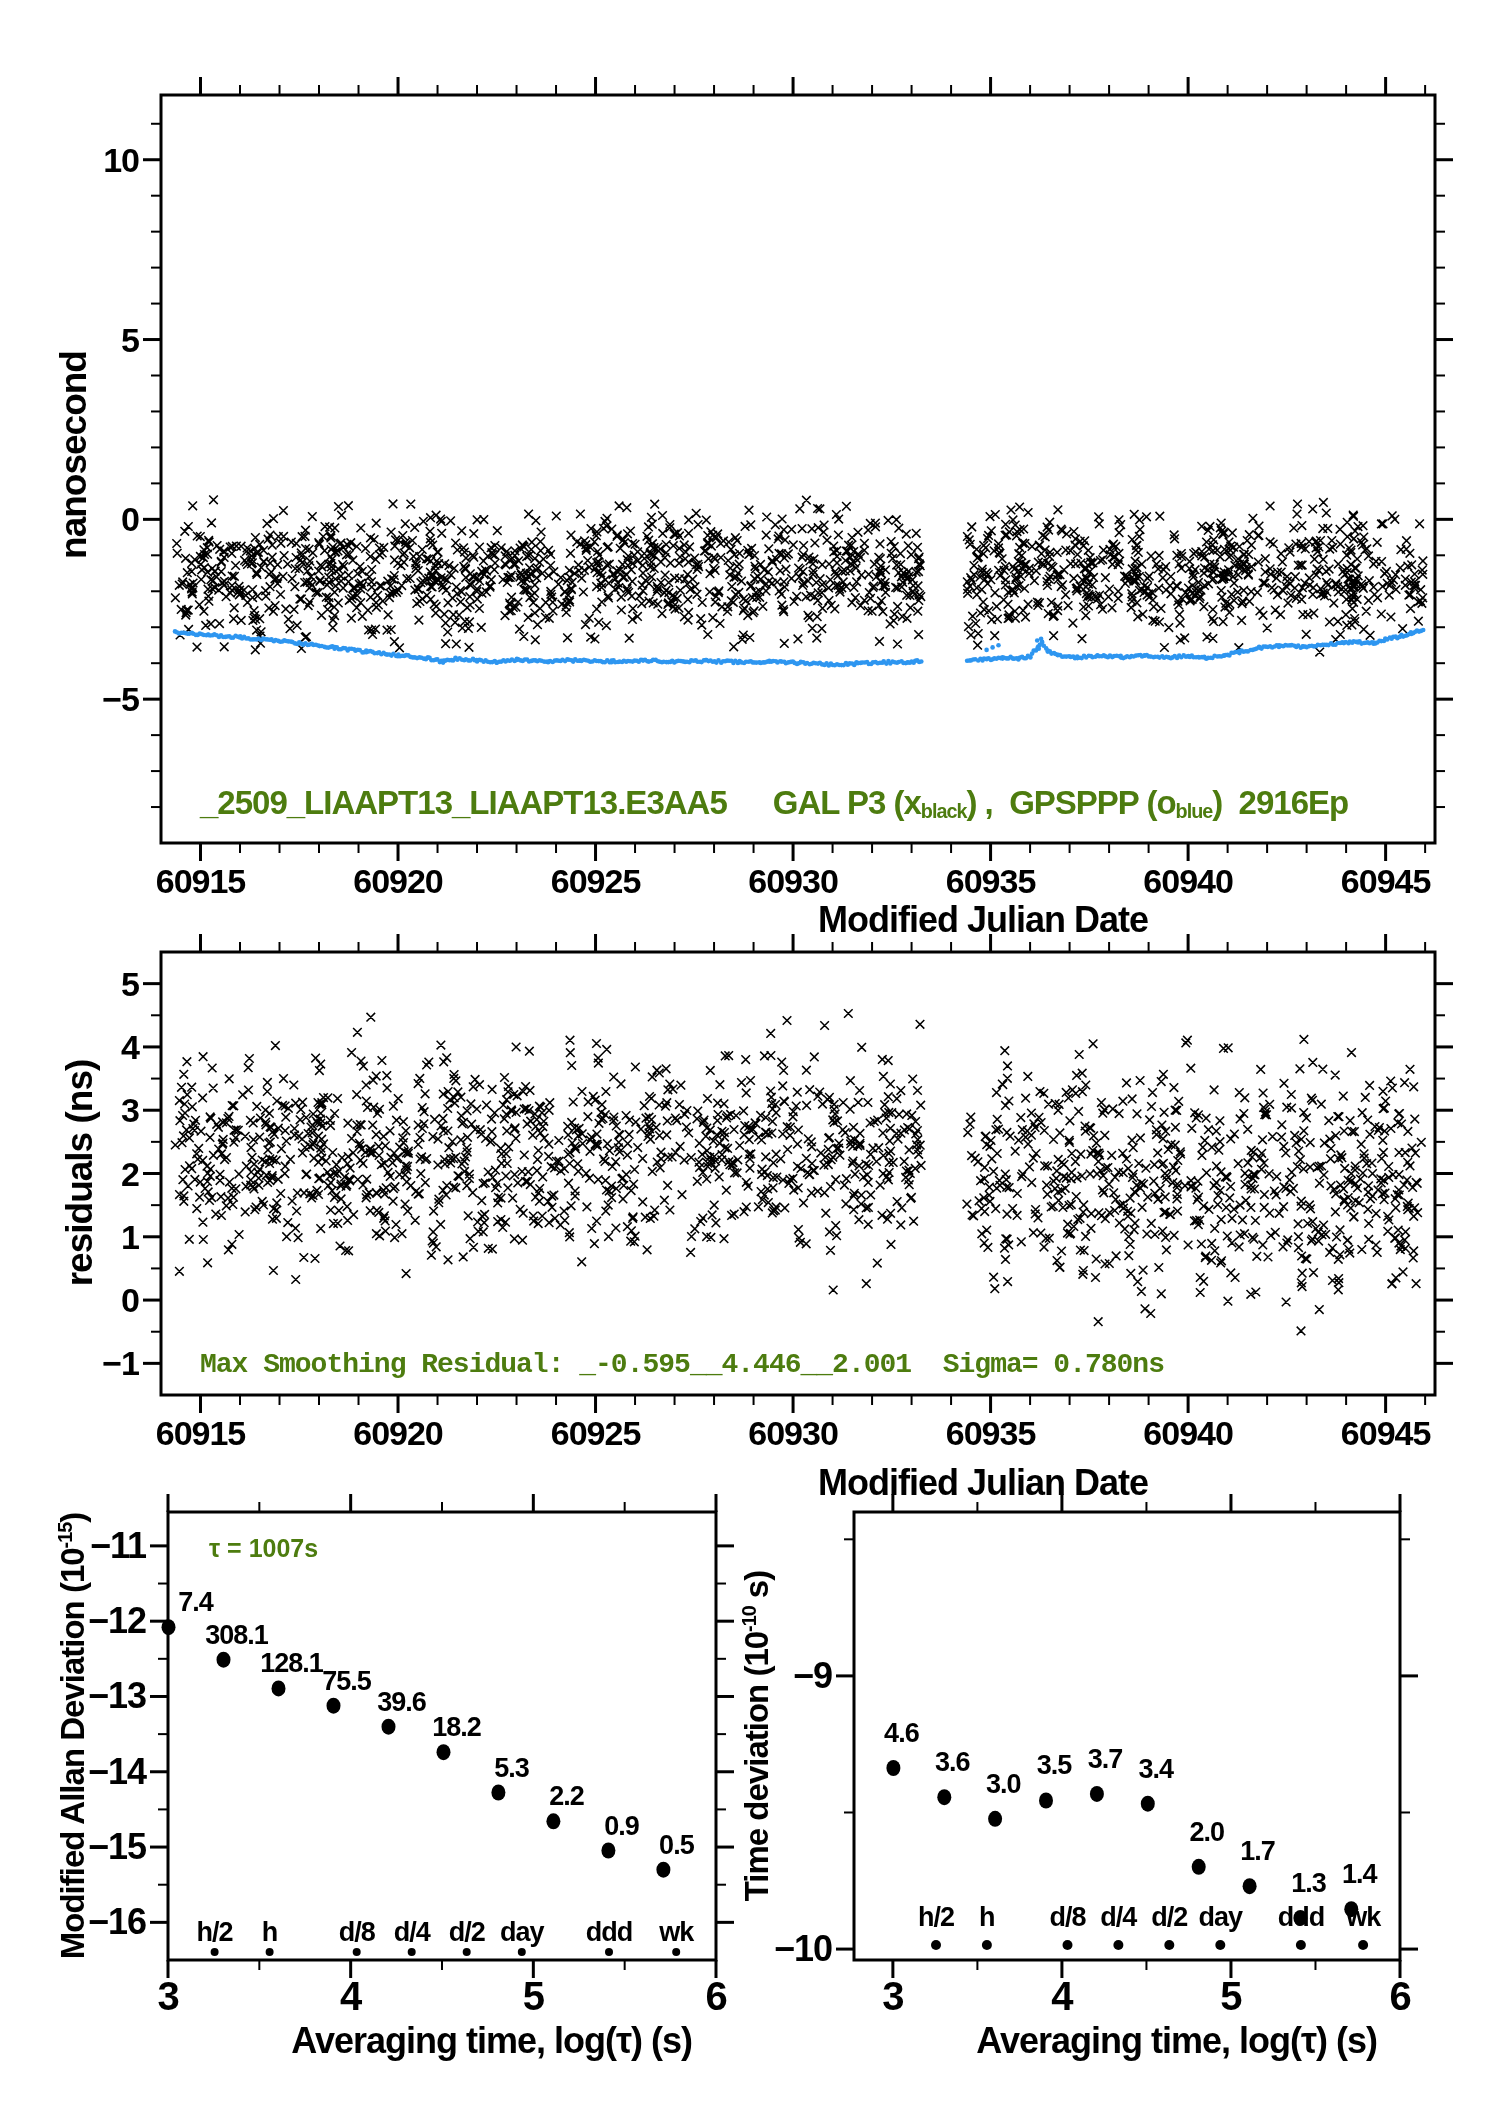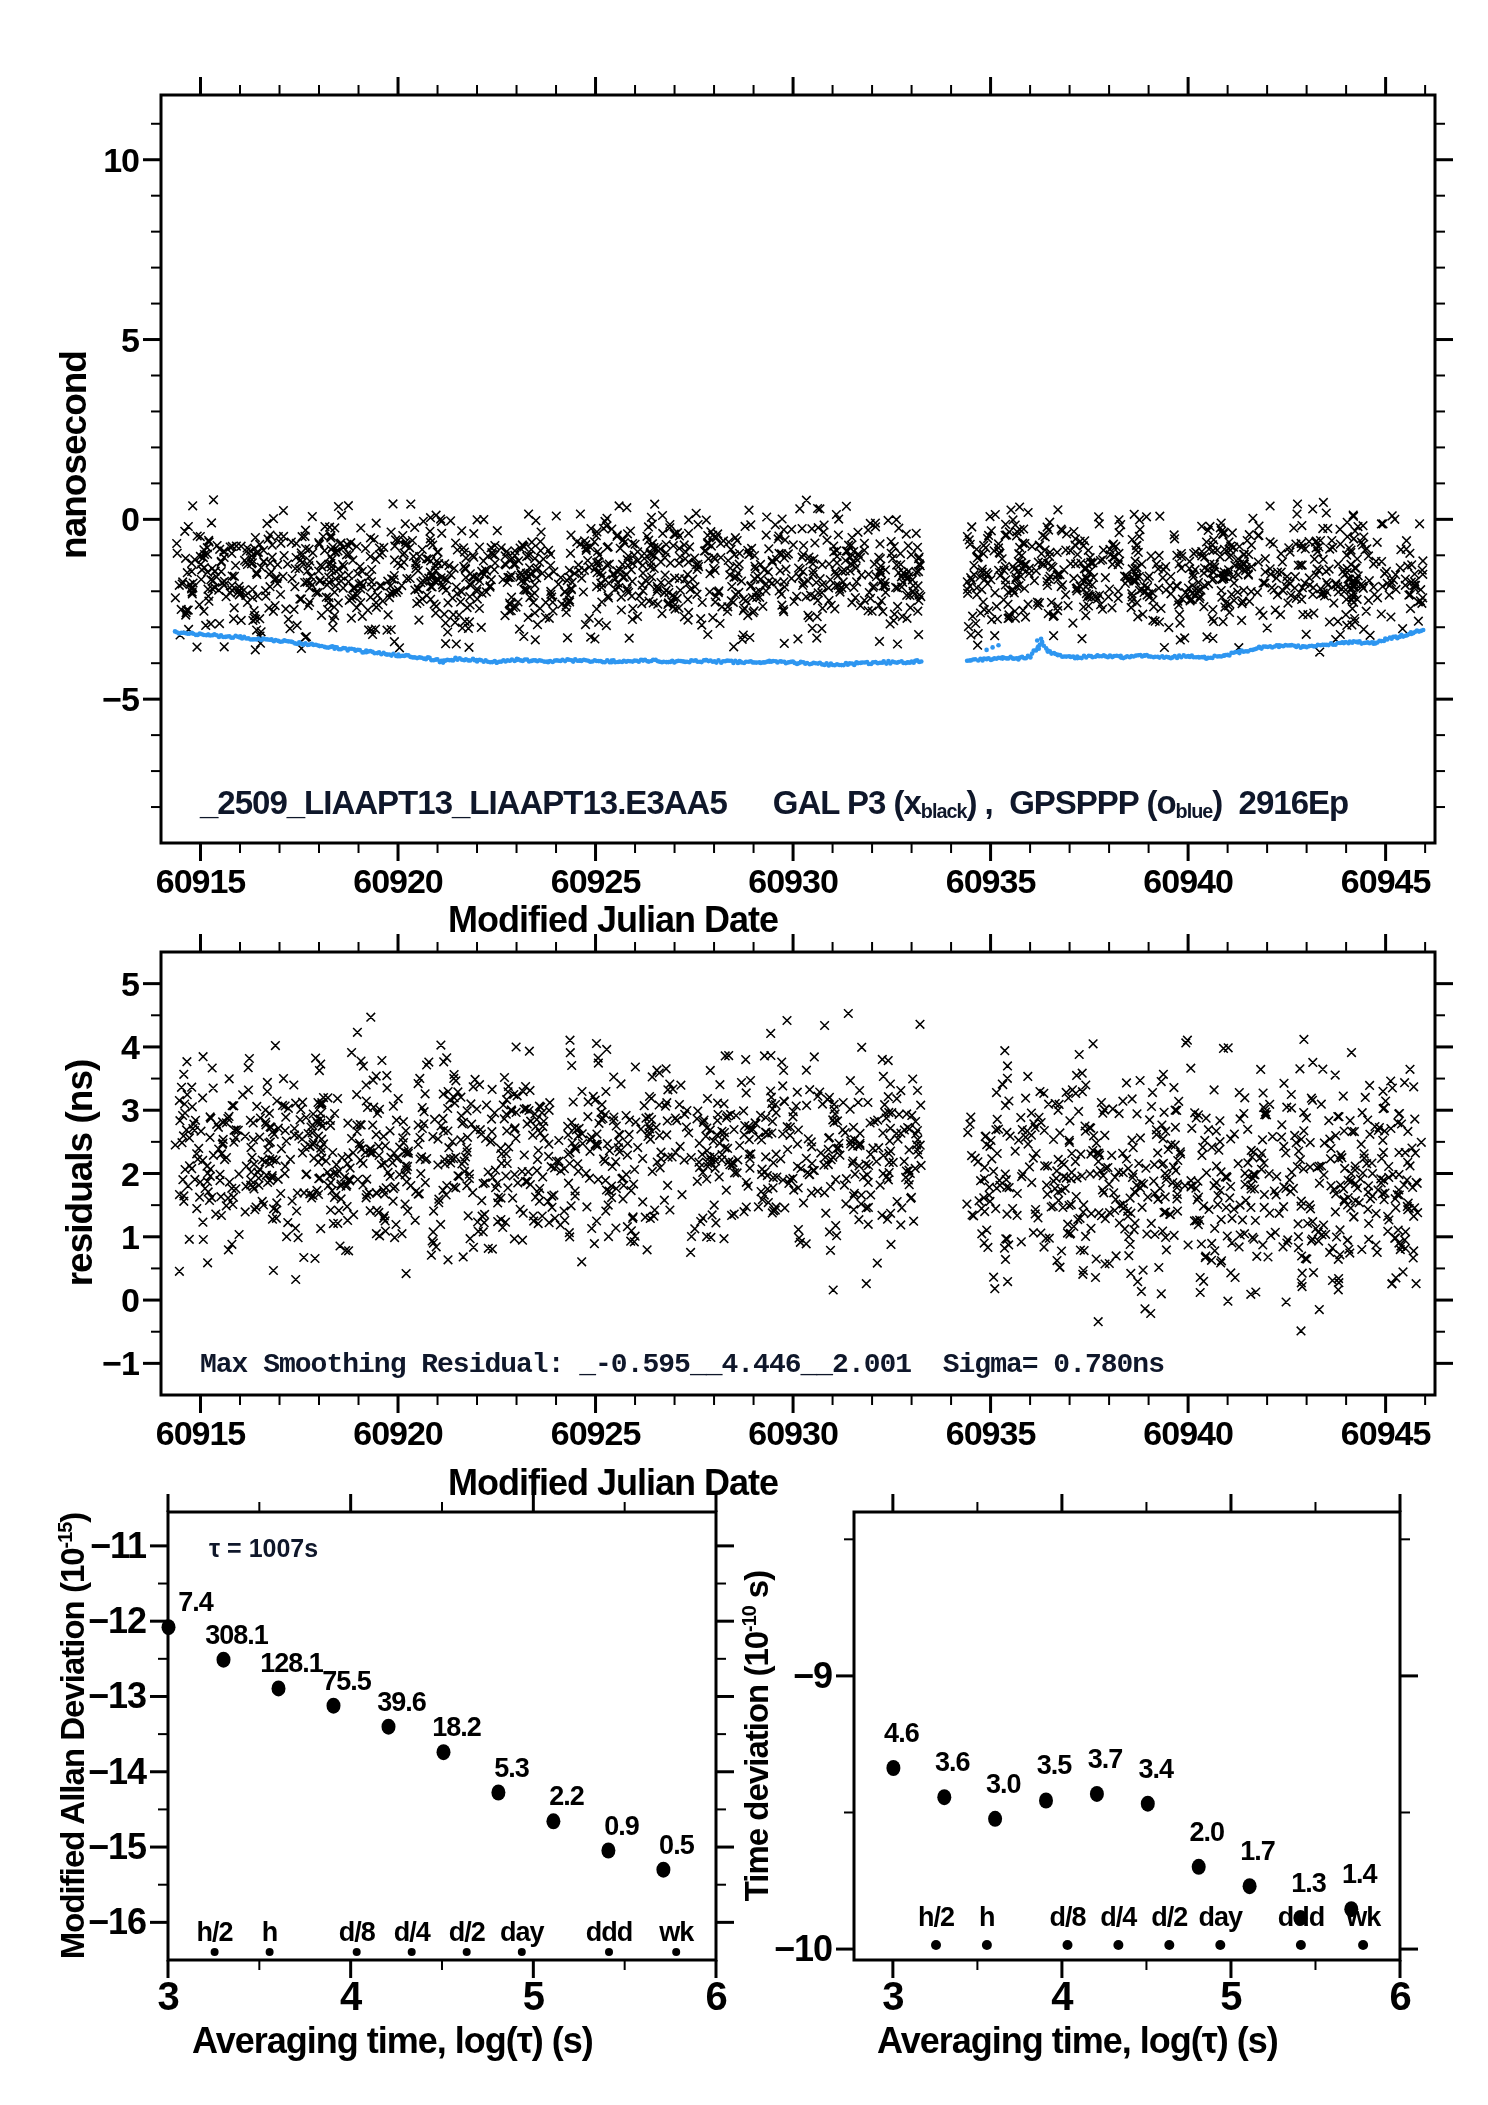--- a/index.html
+++ b/index.html
@@ -1,20 +1,20 @@
 <!DOCTYPE html>
 <html><head>
 <meta charset="utf-8">
 <style>
   html,body{margin:0;padding:0;background:#ffffff;}
   #fig{position:relative;width:1488px;height:2105px;background:#ffffff;
        font-family:"Liberation Sans",sans-serif;overflow:hidden;}
   #plot{position:absolute;left:0;top:0;}
-  .note{position:absolute;font-weight:bold;color:#0f172a;white-space:pre;letter-spacing:-1px;}
-  .xlabel{position:absolute;font-weight:bold;color:#000;text-align:left;letter-spacing:-1px;}
+  .note{position:absolute;font-weight:bold;color:#4d7c0f;white-space:pre;letter-spacing:-1px;}
+  .xlabel{position:absolute;font-weight:bold;color:#000;text-align:right;letter-spacing:-1px;}
   .vlabel{position:absolute;font-weight:bold;color:#000;white-space:nowrap;
           transform:translate(-50%,-50%) rotate(-90deg);letter-spacing:-1px;}
   .sub{font-size:0.6em;vertical-align:-0.22em;}
   sup{font-size:0.6em;}
   .tgap{display:inline-block;width:46px;}
   .tick-text{font-family:"Liberation Sans",sans-serif;font-weight:bold;fill:#000;letter-spacing:-1px;}
 </style>
 </head>
 <body>
 

